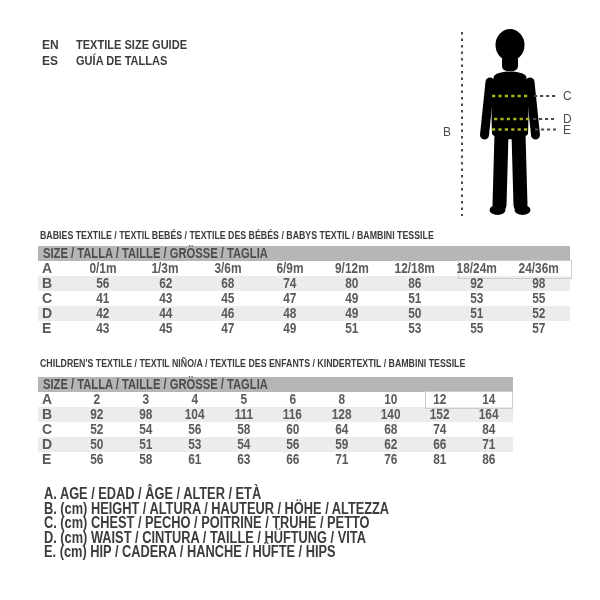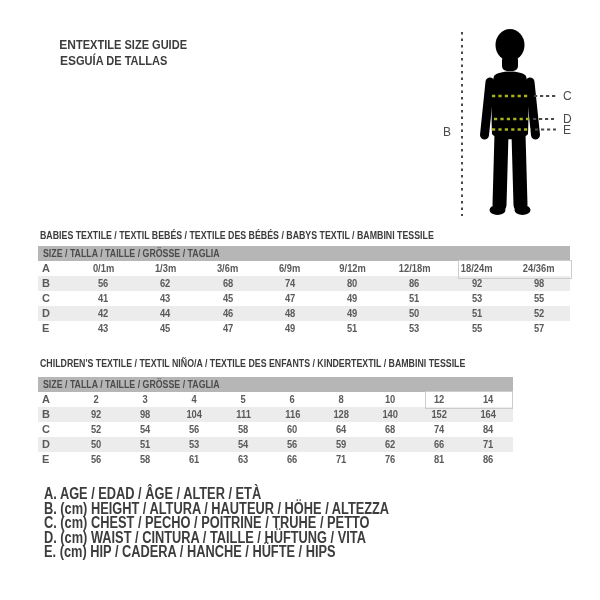--- a/index.html
+++ b/index.html
@@ -7,32 +7,32 @@
         font-family:"Liberation Sans",sans-serif;}
 
   
   .cond80{display:inline-block;transform:scaleX(.80);transform-origin:0 50%;white-space:nowrap;}
   .cond92{display:inline-block;transform:scaleX(.92);transform-origin:0 50%;white-space:nowrap;}
   .condC{display:inline-block;transform:scaleX(.85);transform-origin:50% 50%;white-space:nowrap;}
 
   
   .lang-block{position:absolute;left:42px;top:37px;color:#3c3c3c;font-weight:bold;font-size:12px;}
   .lang-row{height:16px;line-height:16px;display:flex;}
-  .lang-code{width:34px;flex:none;text-align:right;}
+  .lang-code{width:34px;flex:none;}
 
   
   .figure{position:absolute;left:435px;top:12px;width:160px;height:210px;}
 
   
   .section-title{position:absolute;color:#3c3c3c;font-weight:bold;font-size:11px;white-space:nowrap;}
   #babies-title{left:40px;top:229px;}
   #children-title{left:40px;top:357px;}
 
   
-  .size-table{position:absolute;font-size:11px;color:#5a5a5a;font-weight:bold;}
+  .size-table{position:absolute;font-size:14px;color:#5a5a5a;font-weight:bold;}
   #babies-table{left:38px;top:246px;width:532px;}
   #children-table{left:38px;top:377px;width:475px;}
   .size-bar{height:15px;line-height:15px;background:#b6b6b6;color:#4c4c4c;padding-left:5px;}
   .trow{display:flex;height:15px;line-height:15px;}
   .trow.stripe{background:#ececec;}
   .tlabel{width:30px;padding-left:4px;flex:none;}
   .tcell{flex:1;text-align:center;}
 
   .row-a-box{position:absolute;border:1px solid #cccccc;pointer-events:none;background:transparent;}
   #babies-box{left:420px;top:14px;width:112px;height:17px;}

